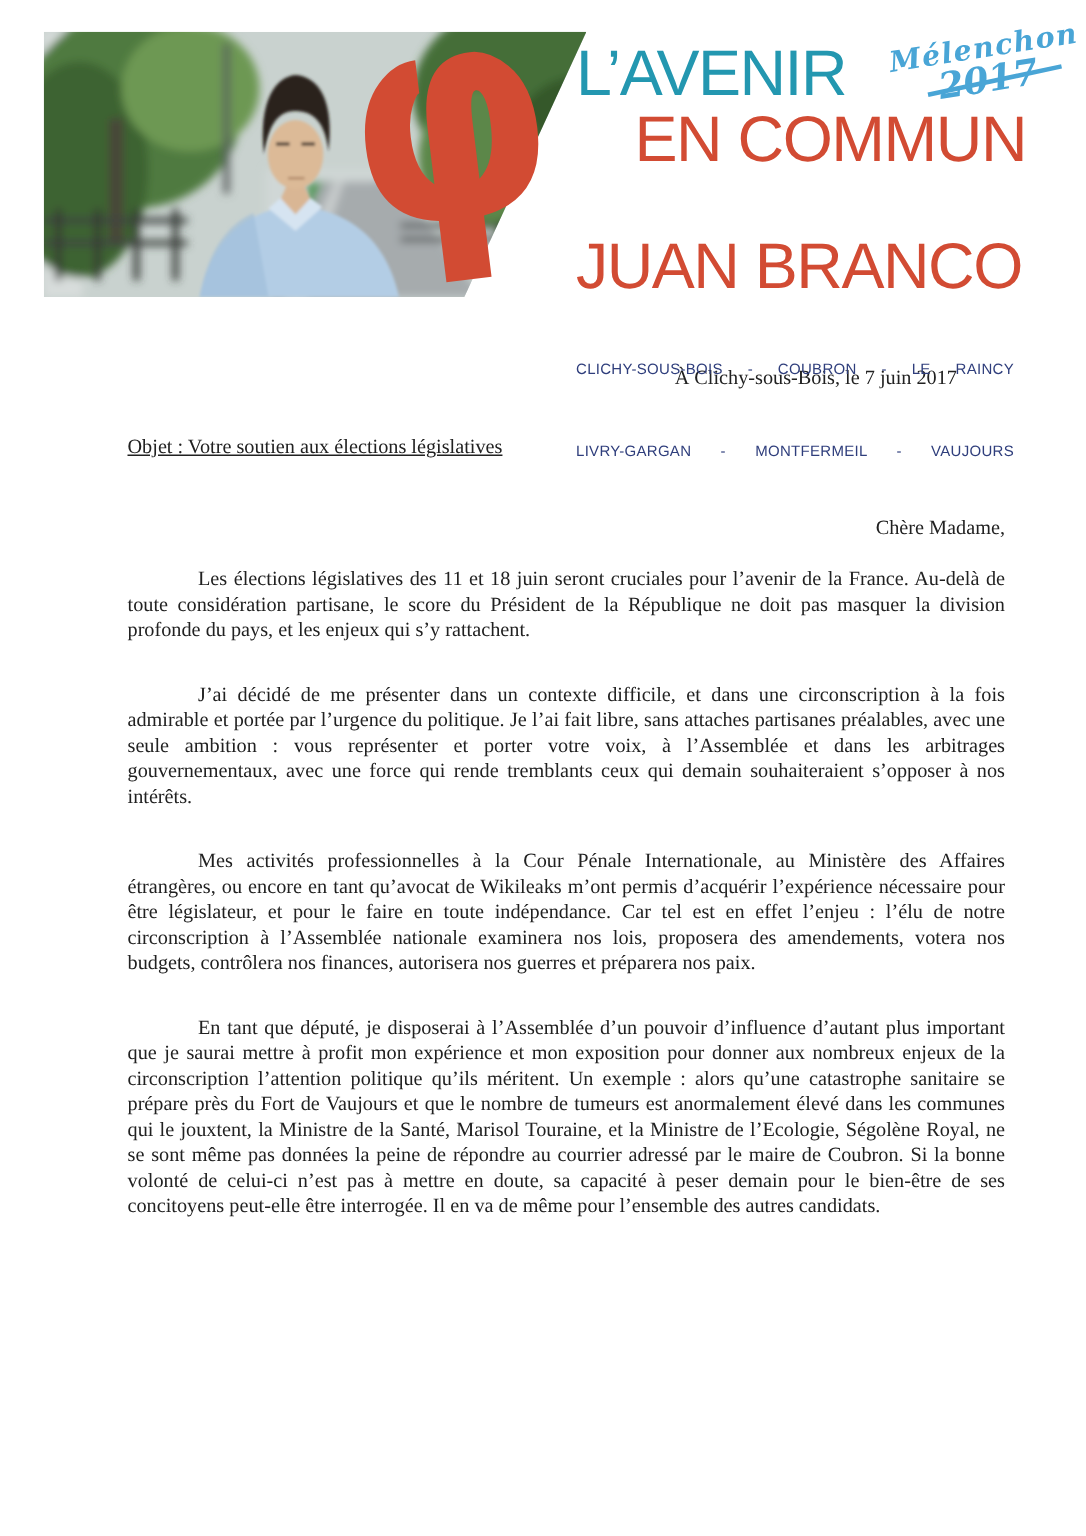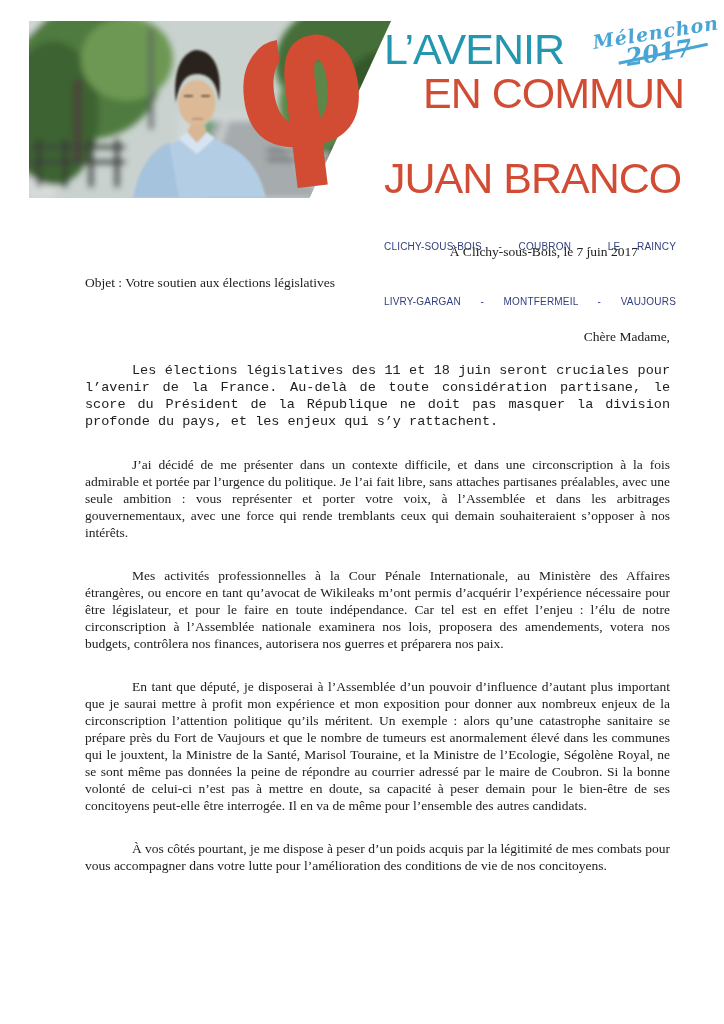--- a/index.html
+++ b/index.html
@@ -28,24 +28,24 @@
              font-family:"DejaVu Serif", serif;font-style:italic;transform:rotate(-9deg);}
   .signature .s1{font-size:19px;line-height:20px;font-weight:bold;letter-spacing:1px;}
   .signature .s2{font-size:24px;line-height:22px;font-weight:bold;margin-left:30px;position:relative;display:inline-block;}
   .sig-strike{position:absolute;left:-8px;right:-16px;top:11px;height:2.5px;background:var(--script_blue);
               transform:rotate(-3deg);}
 
   
   .letter{position:absolute;left:85px;top:243px;width:585px;color:var(--ink);
           font-size:13.5px;line-height:17px;}
   .dateline{text-align:right;padding-right:32px;}
-  .subject{margin-top:14px;}
+  .subject{margin-top:29px;text-decoration:underline;}
   .salutation{margin-top:37px;text-align:right;}
   .para{margin:0;margin-top:26px;text-align:justify;text-indent:47px;hyphens:auto;-webkit-hyphens:auto;}
-  .para:first-of-type{margin-top:17px;font-family:Liberation Mono, monospace;}
+  .para:first-of-type{margin-top:17px;}
 </style>
 </head>
 <body>
 
 <div class="page">
 
   <div class="photo-wrap">
     <svg width="362" height="177" viewBox="0 0 362 177" xmlns="http://www.w3.org/2000/svg">
       <defs>
         <filter id="b3" x="-20%" y="-20%" width="140%" height="140%">
@@ -114,17 +114,16 @@
 
   <div class="letter">
     <div class="dateline">À Clichy-sous-Bois, le 7 juin 2017</div>
     <div class="subject">Objet : Votre soutien aux élections législatives</div>
     <div class="salutation">Chère Madame,</div>
     <div>
         <p class="para" lang="fr">Les élections législatives des 11 et 18 juin seront cruciales pour l’avenir de la France. Au-delà de toute considération partisane, le score du Président de la République ne doit pas masquer la division profonde du pays, et les enjeux qui s’y rattachent.</p>
         <p class="para" lang="fr">J’ai décidé de me présenter dans un contexte difficile, et dans une circonscription à la fois admirable et portée par l’urgence du politique. Je l’ai fait libre, sans attaches partisanes préalables, avec une seule ambition : vous représenter et porter votre voix, à l’Assemblée et dans les arbitrages gouvernementaux, avec une force qui rende tremblants ceux qui demain souhaiteraient s’opposer à nos intérêts.</p>
         <p class="para" lang="fr">Mes activités professionnelles à la Cour Pénale Internationale, au Ministère des Affaires étrangères, ou encore en tant qu’avocat de Wikileaks m’ont permis d’acquérir l’expérience nécessaire pour être législateur, et pour le faire en toute indépendance. Car tel est en effet l’enjeu : l’élu de notre circonscription à l’Assemblée nationale examinera nos lois, proposera des amendements, votera nos budgets, contrôlera nos finances, autorisera nos guerres et préparera nos paix.</p>
         <p class="para" lang="fr">En tant que député, je disposerai à l’Assemblée d’un pouvoir d’influence d’autant plus important que je saurai mettre à profit mon expérience et mon exposition pour donner aux nombreux enjeux de la circonscription l’attention politique qu’ils méritent. Un exemple : alors qu’une catastrophe sanitaire se prépare près du Fort de Vaujours et que le nombre de tumeurs est anormalement élevé dans les communes qui le jouxtent, la Ministre de la Santé, Marisol Touraine, et la Ministre de l’Ecologie, Ségolène Royal, ne se sont même pas données la peine de répondre au courrier adressé par le maire de Coubron. Si la bonne volonté de celui-ci n’est pas à mettre en doute, sa capacité à peser demain pour le bien-être de ses concitoyens peut-elle être interrogée. Il en va de même pour l’ensemble des autres candidats.</p>
-        <p class="para" lang="fr">À vos côtés pourtant, je me dispose à peser d’un poids acquis par la légitimité de mes combats pour vous accompagner dans votre lutte pour l’amélioration des conditions de vie de nos concitoyens.</p>
       </div>
   </div>
 
 </div>
 
 </body></html>

